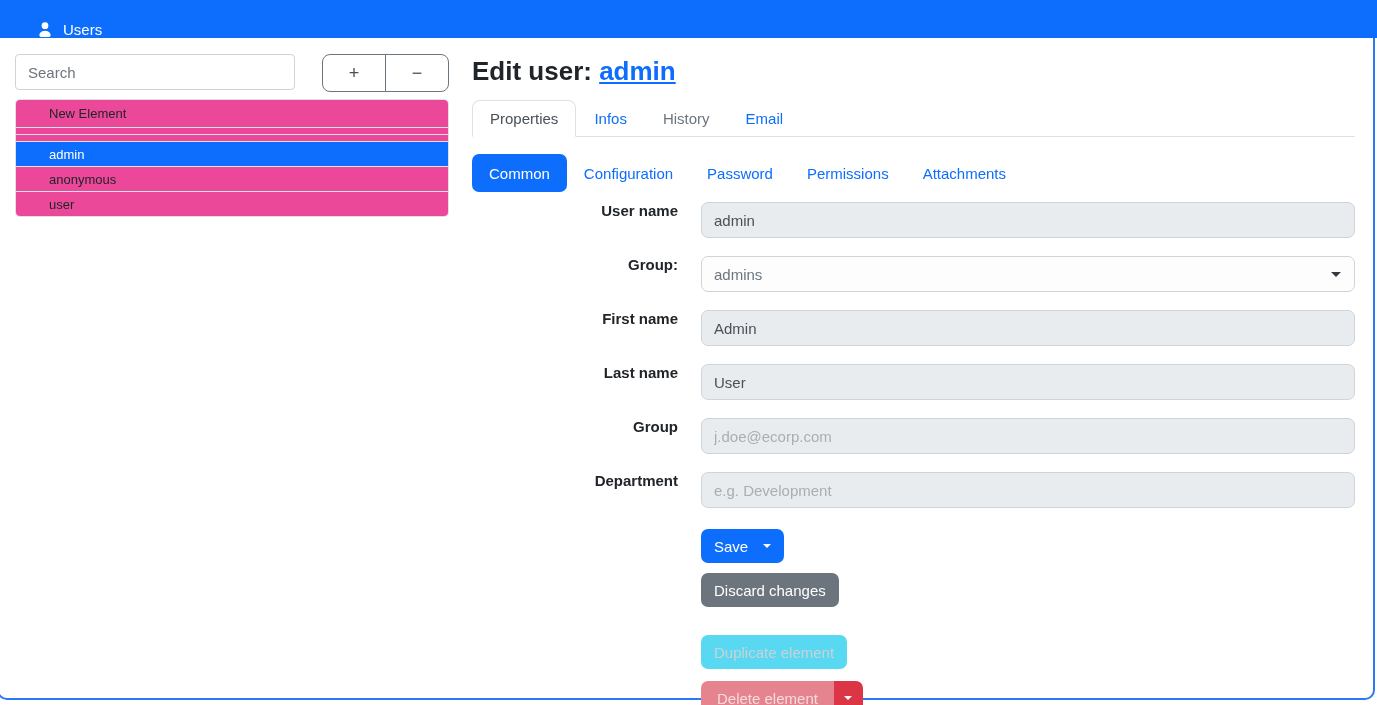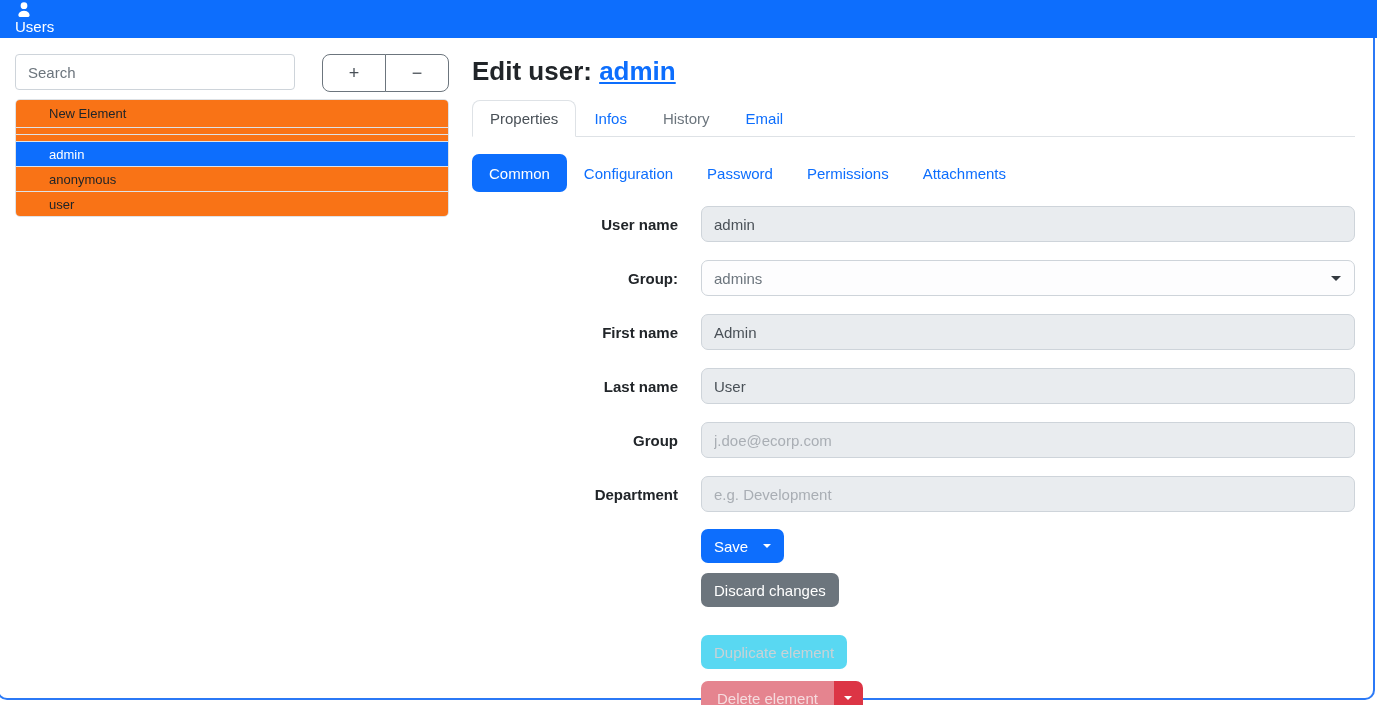--- a/index.html
+++ b/index.html
@@ -7,24 +7,23 @@
   body {
     font-family: "Liberation Sans", "DejaVu Sans", sans-serif;
     background: #ffffff;
     color: #212529;
   }
   
   .navbar {
     height: 38px;
     background: #0d6efd;
     display: flex;
-    align-items: flex-start;
-    padding: 0 15px;
+    align-items: flex-end;
+    padding: 0 36px;
     color: #fff;
-    flex-direction: column;
   }
   .navbar .brand-icon { display: inline-flex; margin-right: 9px; }
   .navbar .brand-title { font-size: 15px; }
 
   
   .page-body {
     position: relative;
     margin-left: -3px;
     width: 1378px;
     height: 662px;
@@ -56,21 +55,21 @@
   .pm-btn.minus { border-radius: 0 8px 8px 0; margin-left: -1px; }
 
   .user-list {
     margin-top: 7px; width: 434px;
     border: 1px solid #dee2e6; border-radius: 5px;
     overflow: hidden; background: #fff;
   }
   .list-item {
     display: flex; align-items: center;
     padding-left: 33px; font-size: 13px; color: #212529;
-    border-top: 1px solid #dee2e6; cursor: pointer; background: #f97316;
+    border-top: 1px solid #dee2e6; cursor: pointer; background: #ec4899;
   }
   .list-item:first-child { border-top: none; }
   .list-item.new { height: 27px; }
   .list-item.spacer { height: 7px; }
   .list-item.normal { height: 25px; }
   .list-item.active { background: #0d6efd; color: #fff; }
 
   
   .main { flex: 1; padding: 18px 18px 0 20px; min-width: 0; }
   .page-title { font-size: 26px; font-weight: 700; color: #212529; line-height: 30px; }
@@ -89,21 +88,21 @@
   .subtabs { display: flex; margin-top: 17px; }
   .subtab {
     padding: 0 17px; height: 38px; display: flex; align-items: center;
     font-size: 15px; border-radius: 7px; cursor: pointer; text-decoration: none;
   }
   .subtab.active { background: #0d6efd; color: #fff; }
   .subtab.link { color: #0d6efd; }
 
   
   .form { margin-top: 10px; }
-  .form-row { display: flex; align-items: center; margin-bottom: 10px; height: 44px; }
+  .form-row { display: flex; align-items: flex-start; margin-bottom: 10px; height: 44px; }
   .form-label {
     width: 206px; text-align: right; font-weight: 700;
     font-size: 15px; color: #212529; flex: none;
   }
   .form-control-wrap { flex: 1; margin-left: 23px; position: relative; height: 36px; }
   .text-input {
     width: 100%; height: 36px;
     border: 1px solid #ced4da; border-radius: 7px;
     padding: 0 12px; font-size: 15px; font-family: inherit;
     background: #e9ecef; color: #495057; outline: none;

